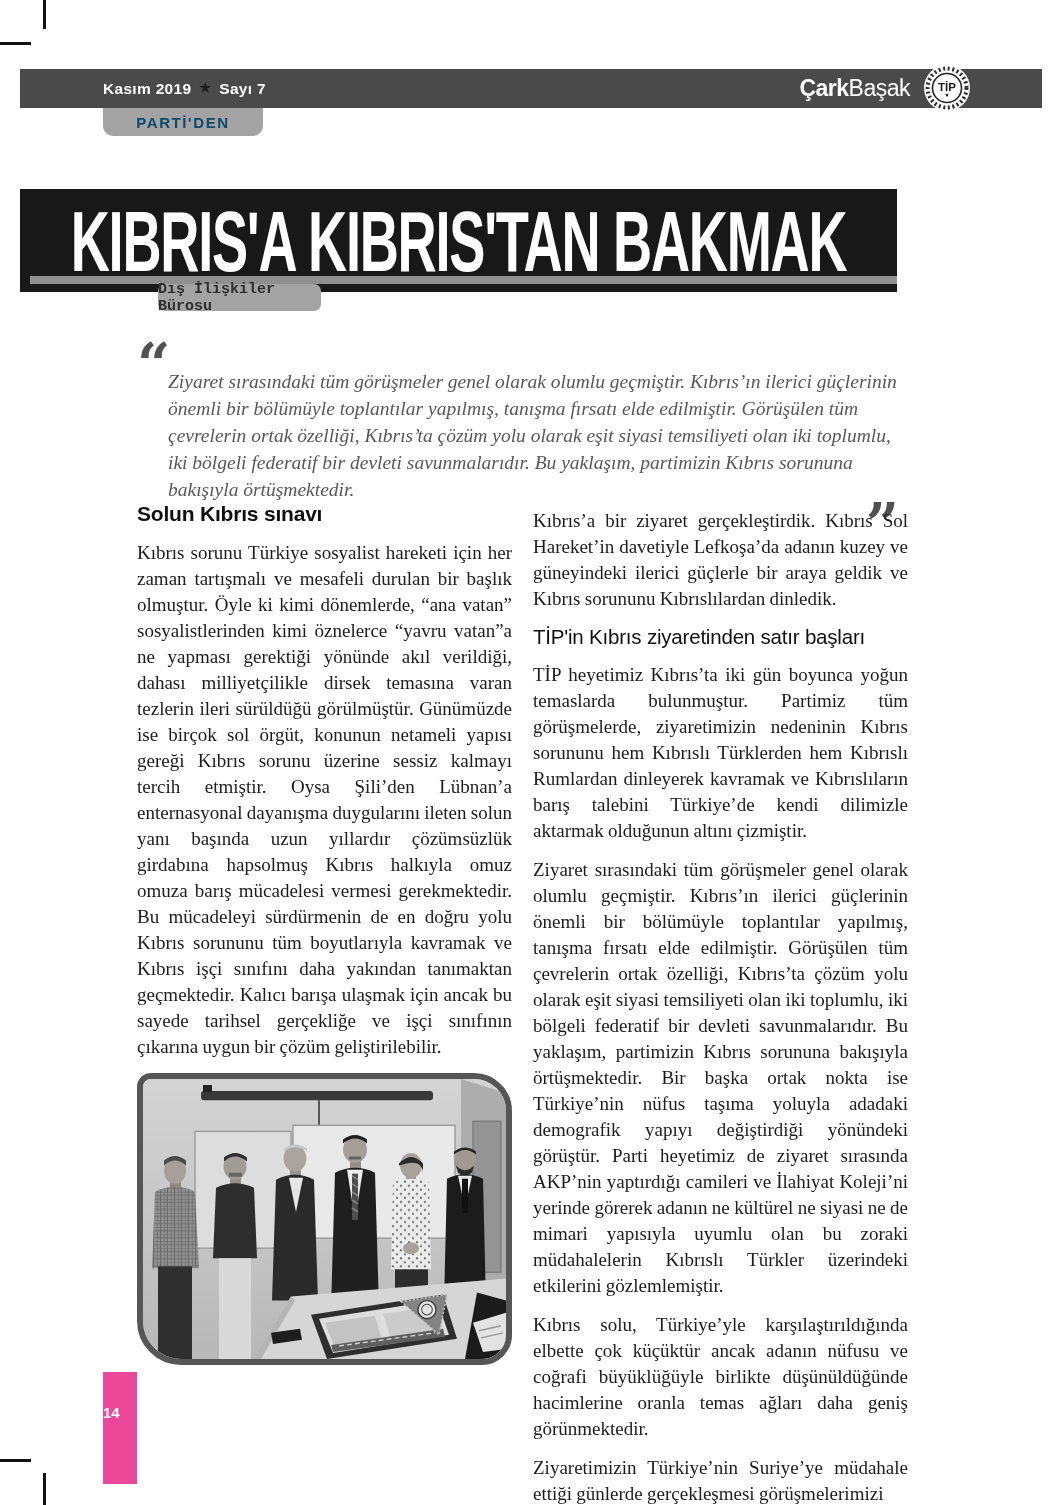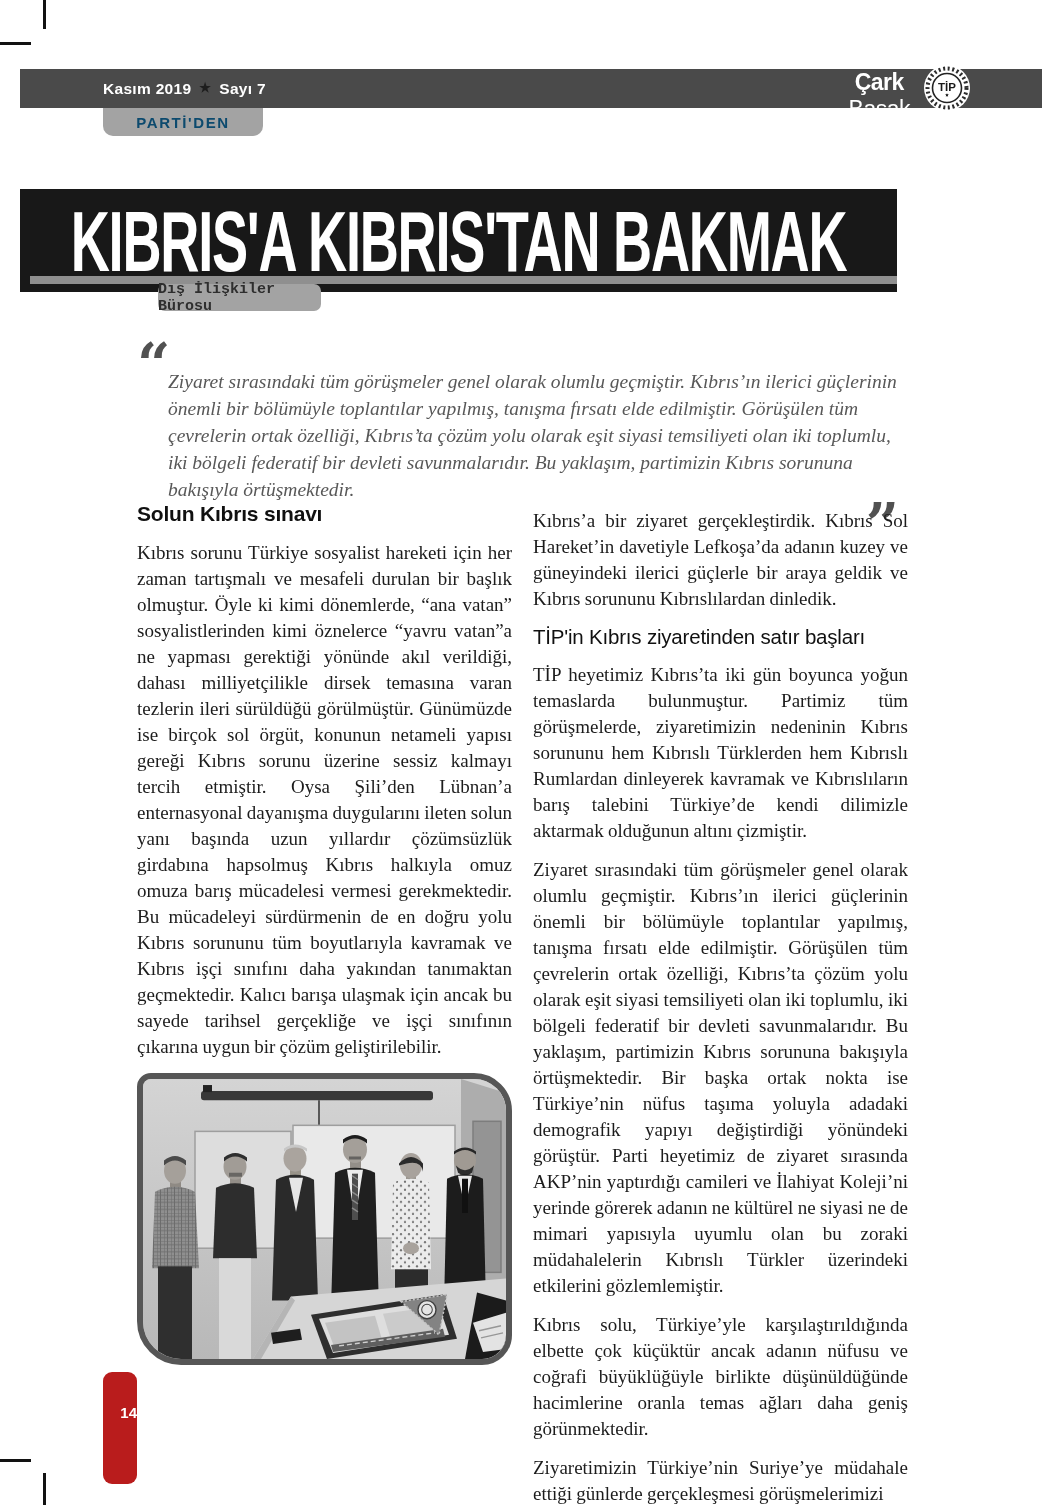--- a/index.html
+++ b/index.html
@@ -19,21 +19,21 @@
     position:absolute;left:20px;top:69px;width:1022px;height:39px;
     background:#4a4a4a;font-family:"Liberation Sans", sans-serif;
   }
   .issue-line{
     position:absolute;left:83px;top:0;height:39px;display:flex;align-items:center;gap:8px;
     color:#ffffff;font-weight:700;font-size:15.5px;letter-spacing:.3px;white-space:nowrap;justify-content:center;
   }
   .issue-line .star{color:#1e1e1e;font-size:13px;transform:translateY(-1px);}
   .brand{
     position:absolute;right:132px;top:0;height:39px;display:flex;align-items:center;
-    color:#ffffff;font-size:23px;white-space:nowrap;flex-direction:column;
+    color:#ffffff;font-size:23px;white-space:nowrap;
   }
   .brand .b-bold{font-weight:800;letter-spacing:-0.5px;}
   .brand .b-light{font-weight:400;letter-spacing:-0.5px;}
   .tip-badge{position:absolute;left:903px;top:-5px;width:48px;height:48px;}
 
   
   .section-tag{
     position:absolute;left:103px;top:108px;width:160px;height:28px;
     background:#a3a3a3;border-radius:0 0 10px 10px;
     display:flex;align-items:center;justify-content:center;
@@ -91,23 +91,23 @@
 
   
   .photo-frame{
     margin-top:8px;width:363px;height:280px;border:6px solid #565656;
     border-radius:14px 38px 30px 44px;overflow:hidden;background:#c6c6c6;
   }
   .photo-frame svg{display:block;width:100%;height:100%;}
 
   
   .page-num-tab{
-    position:absolute;left:103px;top:1372px;width:34px;height:112px;background:#b91c1c;
+    position:absolute;left:103px;top:1372px;width:34px;height:112px;background:#ec4899;
     color:#ffffff;font-family:"Liberation Sans", sans-serif;font-weight:700;font-size:15px;
-    text-align:right;box-sizing:border-box;padding-top:32px;border-radius:9px;
+    text-align:left;box-sizing:border-box;padding-top:32px;
   }
 </style>
 </head>
 <body>
 
 <div class="crop crop-tl-v"></div>
 <div class="crop crop-tl-h"></div>
 <div class="crop crop-bl-h"></div>
 <div class="crop crop-bl-v"></div>
 

